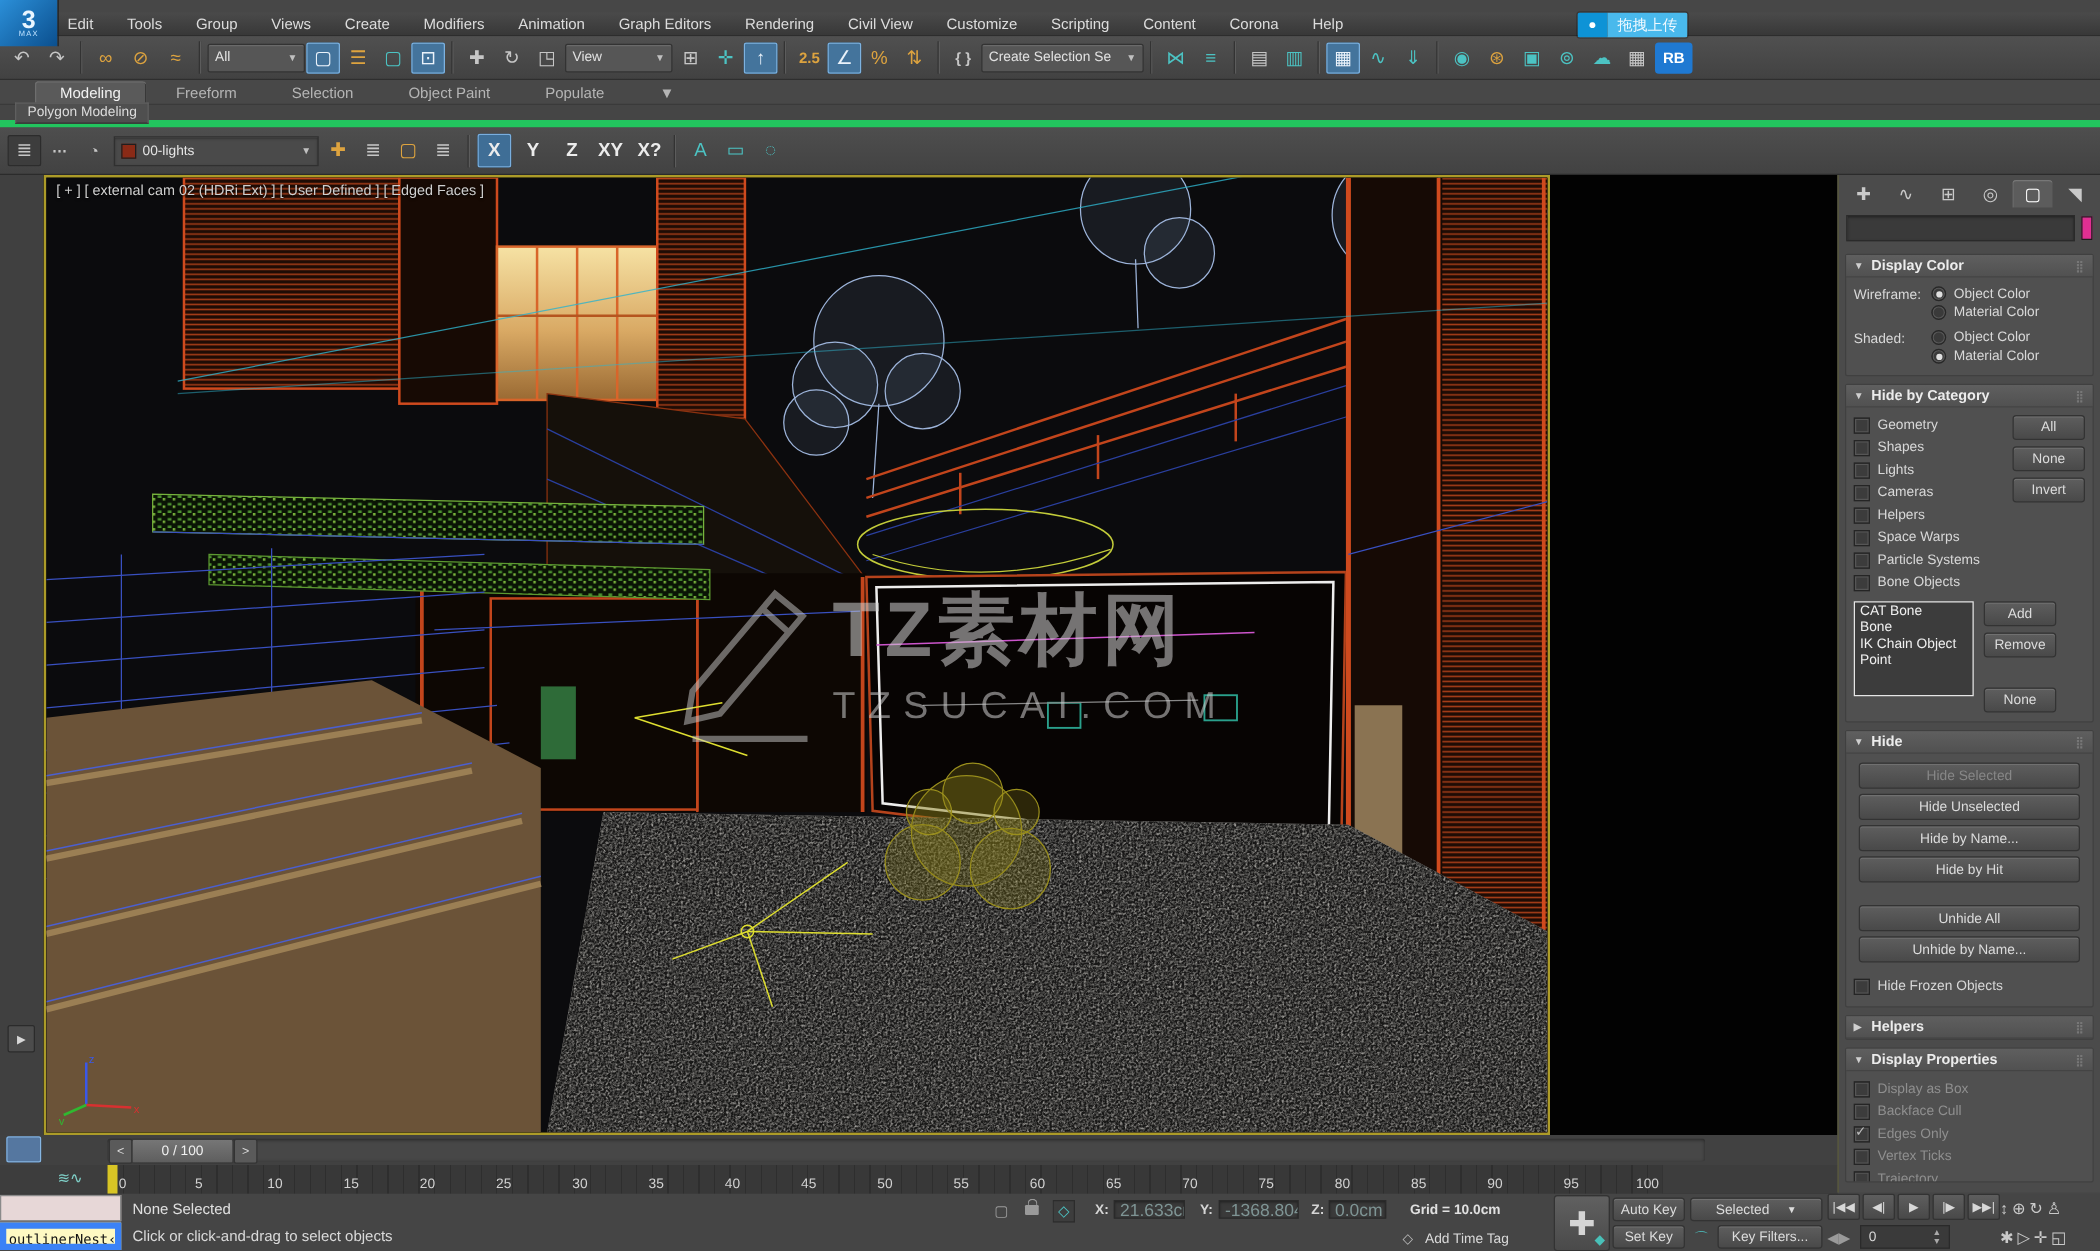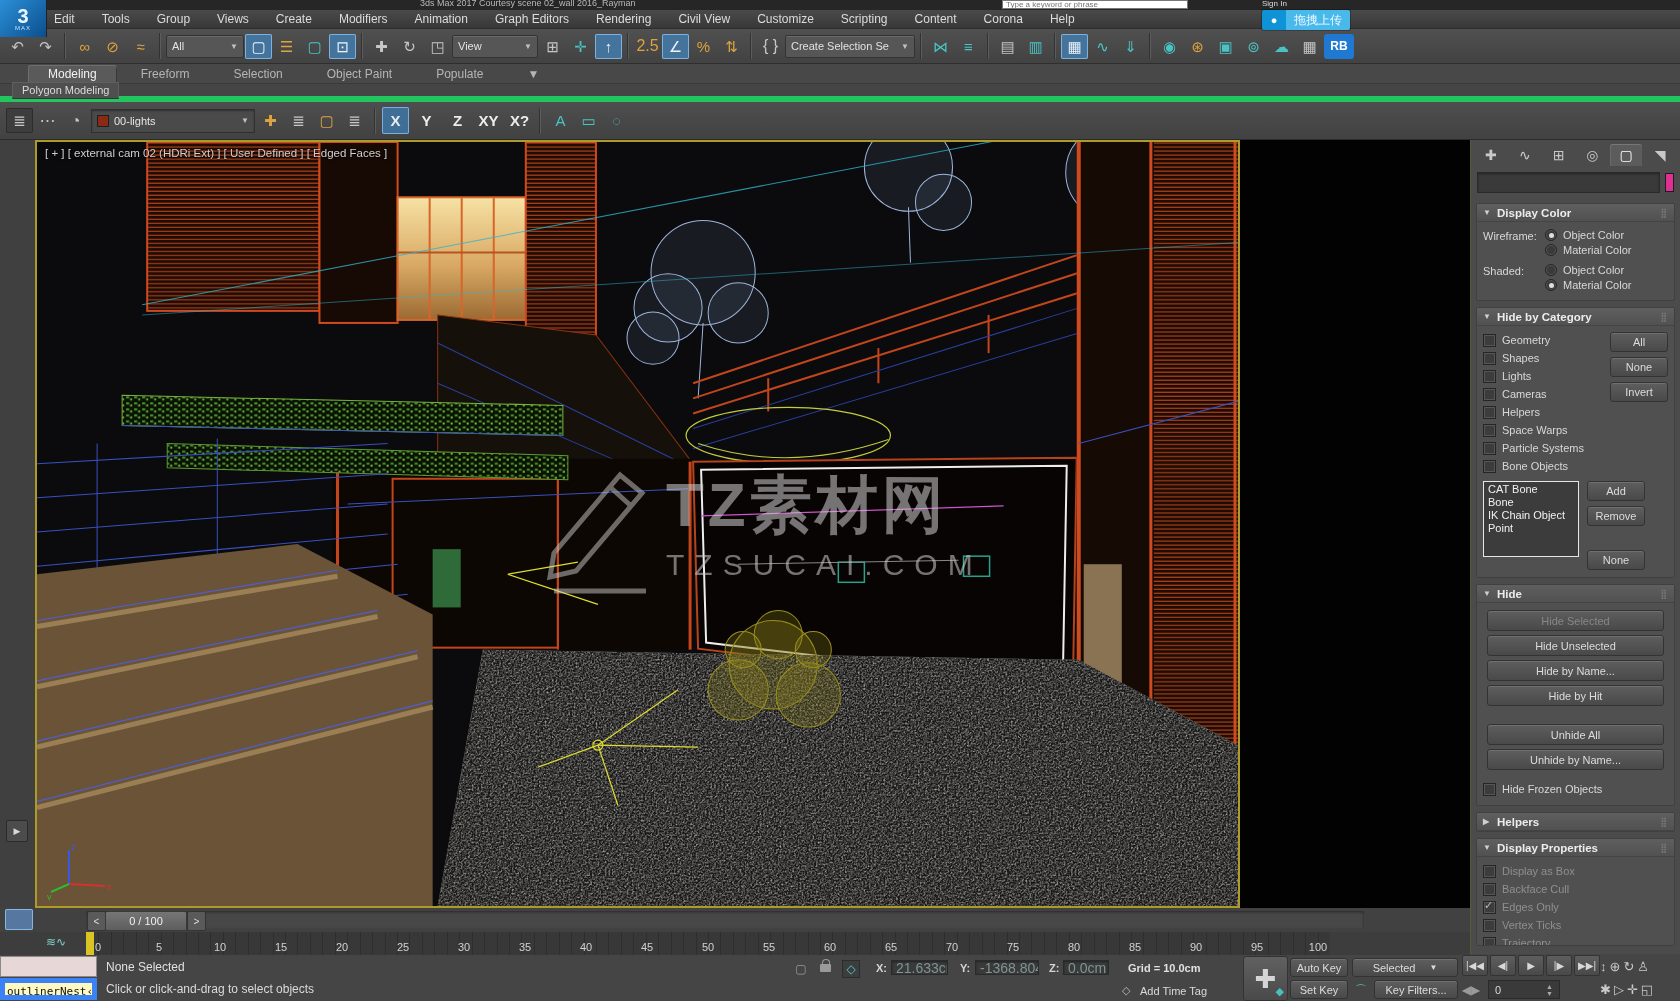--- a/index.html
+++ b/index.html
@@ -25,21 +25,21 @@
   .upload{left:1262px;top:10px;height:20px;z-index:40;display:flex;align-items:stretch;border-radius:2px;overflow:hidden;
         box-shadow:0 0 0 1px rgba(0,0,0,.25);}
   .upload .uic{width:24px;background:#0e93d6;display:flex;align-items:center;justify-content:center;color:#fff;font-size:11px;}
   .upload .ulb{background:#49b9ec;color:#eef9ff;font-size:12px;display:flex;align-items:center;padding:0 8px;}
   
   .toolbar{left:0;top:29px;width:1680px;height:35px;background:linear-gradient(#505050,#424242);
         border-bottom:1px solid #2e2e2e;display:flex;align-items:center;padding:0 4px;box-sizing:border-box;gap:1px;}
   .grp{display:flex;align-items:center;gap:1px;}
   .ib{min-width:23px;height:25px;display:flex;align-items:center;justify-content:center;color:#c6c6c6;
       font-size:15px;border-radius:2px;padding:0 2px;line-height:1;}
-  .ib.sm{font-size:16px;font-weight:normal;}
+  .ib.sm{font-size:12px;font-weight:bold;}
   .gold{color:#ddA33f;}
   .teal{color:#4cc3c3;}
   .active{background:#44749c;box-shadow:inset 0 0 0 1px #7db2e0;color:#eaf2fa;}
   .rb{background:#1f79d2;color:#fff;font-weight:bold;font-size:12px;border-radius:3px;min-width:26px;}
   .sep{width:1px;height:26px;background:#333;border-right:1px solid #5c5c5c;margin:0 4px;}
   .dd{height:21px;background:#565656;border:1px solid #333;border-radius:2px;display:flex;align-items:center;
       padding:0 5px;font-size:11px;color:#e2e2e2;box-shadow:inset 0 1px 0 #6a6a6a;gap:6px;}
   .dd .arw{margin-left:auto;font-size:8px;color:#c0c0c0;}
   
   .rtabs{left:0;top:64px;width:1680px;height:20px;background:#484848;display:flex;align-items:flex-end;
@@ -157,25 +157,20 @@
   .framefield{position:absolute;left:1488px;top:25px;width:72px;height:19px;background:#3a3a3a;border:1px solid #2a2a2a;
         color:#d8d8d8;font-size:11px;display:flex;align-items:center;padding:0 6px;box-sizing:border-box;justify-content:space-between;}
   .lockic{position:absolute;left:820px;top:9px;width:11px;height:8px;background:#9a9a9a;border-radius:1px;}
   .lockic::before{content:"";position:absolute;left:1.5px;top:-5px;width:6px;height:5px;border:1.5px solid #9a9a9a;border-bottom:none;border-radius:4px 4px 0 0;}
 </style>
 </head>
 <body>
 
 <div id="app">
 
-  <div class="abs titlebar">
-    <div class="ttl">3ds Max 2017   Courtesy scene 02_wall 2016_Rayman</div>
-    <input class="srch" placeholder="Type a keyword or phrase" style="">
-    <div class="signin">Sign In</div>
-  </div>
 
   <div class="abs logo">
     <div class="l3">3</div>
     <div class="lm">MAX</div>
   </div>
 
   <div class="abs menubar">
       <div class="mi">Edit</div>
       <div class="mi">Tools</div>
       <div class="mi">Group</div>

